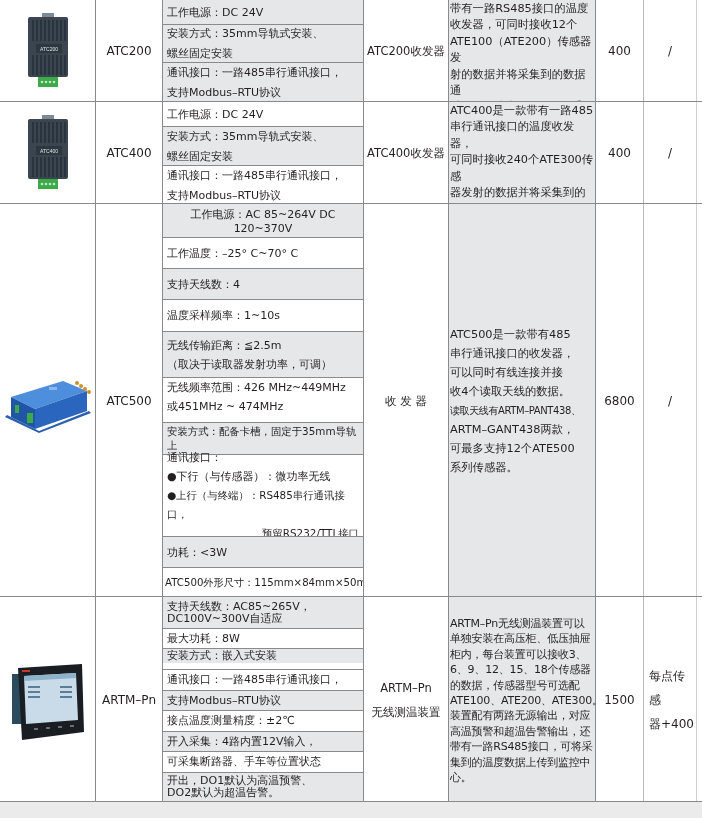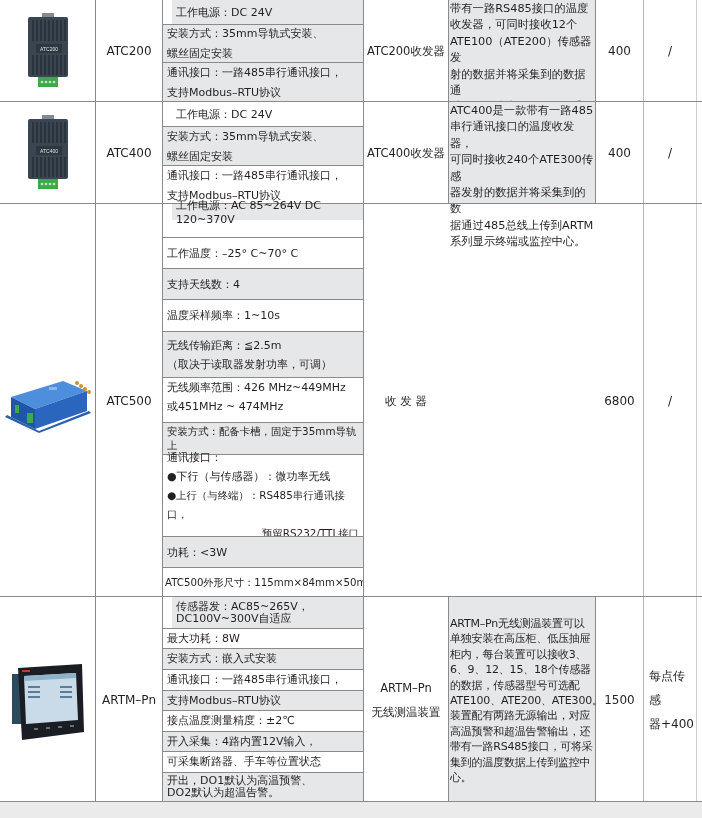--- a/index.html
+++ b/index.html
@@ -9,21 +9,21 @@
   .row { position:absolute; left:0; width:702px; border-top:1px solid #8a8a8a; }
   .cell { position:absolute; top:0; bottom:0; box-sizing:border-box; }
   .c1 { left:0; width:95px; }
   .c2 { left:95px; width:67px; border-left:1px solid #8a8a8a; display:flex; align-items:center; justify-content:center; font-size:12px; }
   .c3 { left:162px; width:201px; border-left:1px solid #8a8a8a; }
   .c4 { left:363px; width:85px; border-left:1px solid #8a8a8a; display:flex; flex-direction:column; align-items:center; justify-content:center; font-size:11.5px; text-align:center; line-height:24px; }
   .c5 { left:448px; width:148px; border-left:1px solid #8a8a8a; border-right:1px solid #8a8a8a; background:#e6e7e8; padding:0 0 0 1px; font-size:11.5px; line-height:18.6px; }
   .c6 { left:596px; width:47px; display:flex; align-items:center; justify-content:center; font-size:12px; }
   .c7 { left:643px; width:54px; border-left:1px solid #b9b9b9; border-right:1px solid #d0d0d0; display:flex; align-items:center; justify-content:center; font-size:12px; line-height:24px; text-align:left; }
   .spec { position:absolute; left:0; right:0; box-sizing:border-box; border-top:1px solid #8a8a8a; padding:0 4px; font-size:11px; display:flex; flex-direction:column; justify-content:center; }
-  .spec.first { border-top:none;margin-left:9px; }
+  .spec.first { border-top:none; }
   .spec.g { background:#e6e7e8; }
   .spec.w { background:#ffffff; }
   .spec span { display:block; }
   .bottom-strip { position:absolute; left:0; top:801px; width:702px; height:17px; background:#ebebeb; border-top:1px solid #8a8a8a; }
   .img-wrap { position:absolute; left:0; top:0; bottom:0; width:95px; display:flex; align-items:center; justify-content:center; }
   .indent { padding-left:72px;text-align:right; }
 </style>
 </head>
 <body>
 
@@ -192,21 +192,21 @@
           <rect x="44" y="18" width="8" height="3" fill="#8cb7ec"></rect>
           <rect x="10" y="36" width="4" height="8" fill="#3daa4a"></rect>
           <rect x="22" y="44" width="6" height="10" fill="#3daa4a"></rect>
         </svg>
       </div>
     </div>
     <div class="cell c2">
         <span>ATC500</span>
       </div>
     <div class="cell c3">
-      <div class="spec g first" style="top:0; height:16px;">
+      <div class="spec g first" style="top:0; height:33px;text-align:center;">
           <span>工作电源：AC 85~264V  DC 120~370V</span>
         </div>
       <div class="spec w" style="top:33px; height:31px;">
           <span>工作温度：–25°  C~70°  C</span>
         </div>
       <div class="spec g" style="top:64px; height:31px;">
           <span>支持天线数：4</span>
         </div>
       <div class="spec w" style="top:95px; height:32px;">
           <span>温度采样频率：1~10s</span>
@@ -231,20 +231,30 @@
       <div class="spec g" style="top:332px; height:31px;">
           <span>功耗：&lt;3W</span>
         </div>
       <div class="spec w" style="top:363px; height:30px;">
           <span style="font-size:10.2px; white-space:nowrap; margin-left:-2px">ATC500外形尺寸：115mm×84mm×50mm</span>
         </div>
     </div>
     <div class="cell c4" style="background:#fff;">
         <span>收 发 器</span>
       </div>
+    <div class="cell c5" style="display:flex; flex-direction:column; justify-content:center; font-size:11.3px; line-height:19px;">
+      <span style="display:block">ATC500是一款带有485</span>
+      <span style="display:block">串行通讯接口的收发器，</span>
+      <span style="display:block">可以同时有线连接并接</span>
+      <span style="display:block">收4个读取天线的数据。</span>
+      <span style="display:block; font-size:10px; letter-spacing:-0.4px">读取天线有ARTM–PANT438、</span>
+      <span style="display:block">ARTM–GANT438两款，</span>
+      <span style="display:block">可最多支持12个ATE500</span>
+      <span style="display:block">系列传感器。</span>
+    </div>
     <div class="cell c6">
         <span>6800</span>
       </div>
     <div class="cell c7">
         <span>/</span>
       </div>
   </div>
 
   <div class="row" style="top:596px; height:205px;">
     <div class="cell c1">
@@ -270,27 +280,27 @@
             </g>
           <rect x="14" y="12" width="8" height="2" fill="#c0392b"></rect>
         </svg>
       </div>
     </div>
     <div class="cell c2">
         <span>ARTM–Pn</span>
       </div>
     <div class="cell c3" style="line-height:12px;">
       <div class="spec g first" style="top:0; height:31px;">
-          <span>传感器发：AC85~265V，</span>
+          <span>支持天线数：AC85~265V，</span>
           <span>DC100V~300V自适应</span>
         </div>
       <div class="spec w" style="top:31px; height:20px;">
           <span>最大功耗：8W</span>
         </div>
-      <div class="spec g" style="top:51px; height:21px;">
+      <div class="spec g" style="top:51px; height:15px;">
           <span>安装方式：嵌入式安装</span>
         </div>
       <div class="spec w" style="top:72px; height:21px;">
           <span>通讯接口：一路485串行通讯接口，</span>
         </div>
       <div class="spec g" style="top:93px; height:20px;">
           <span>支持Modbus–RTU协议</span>
         </div>
       <div class="spec w" style="top:113px; height:21px;">
           <span>接点温度测量精度：±2℃</span>

